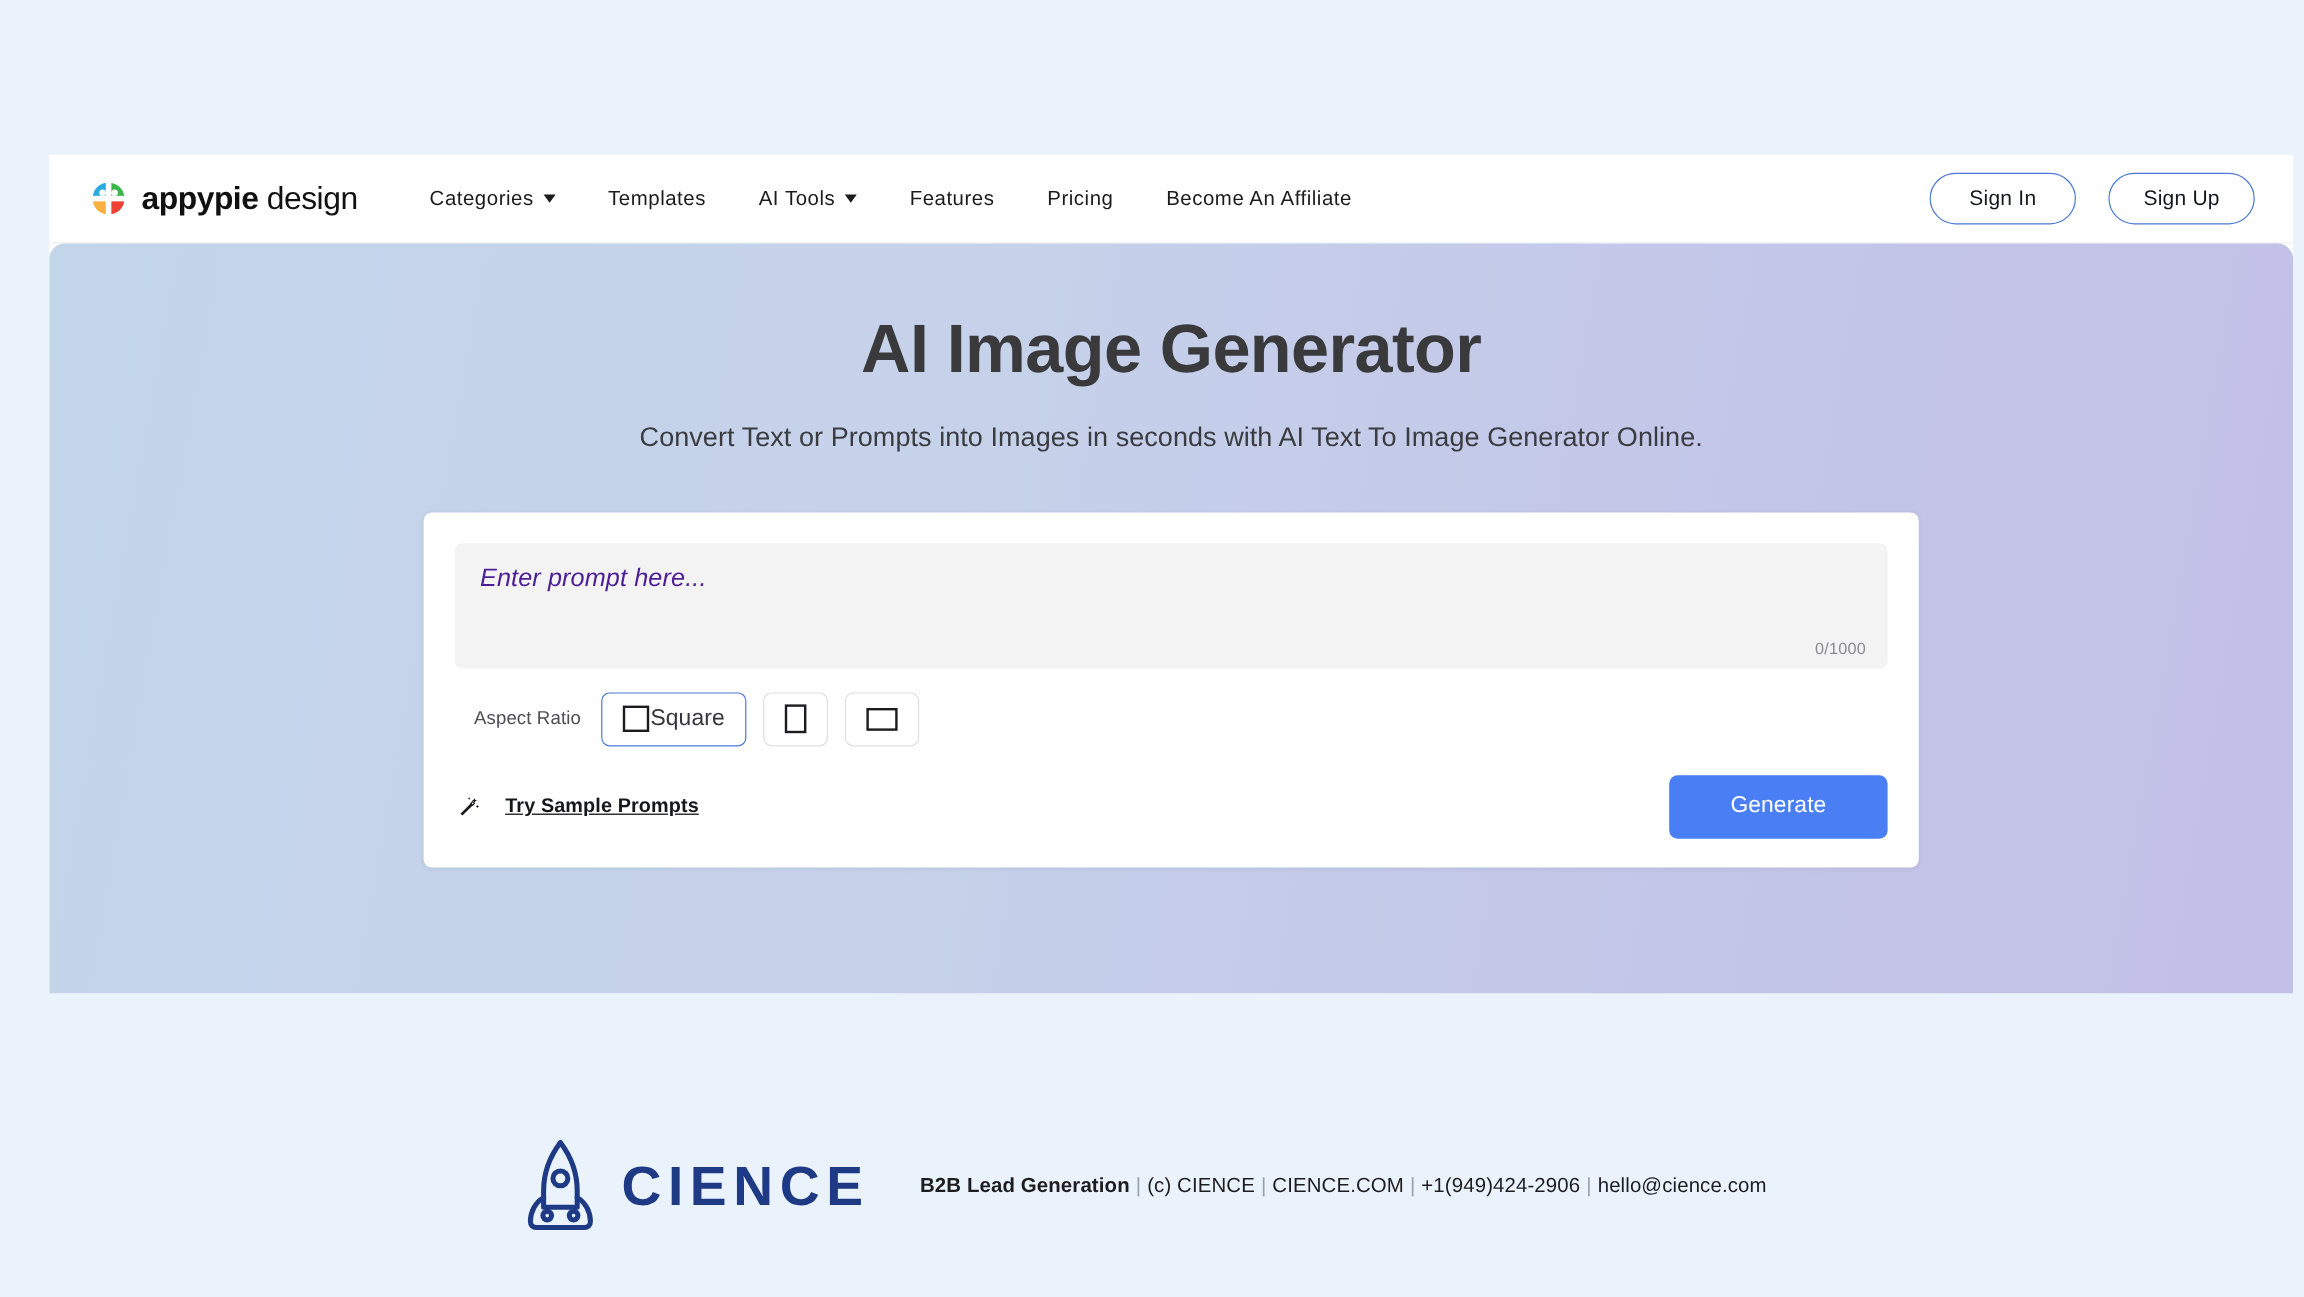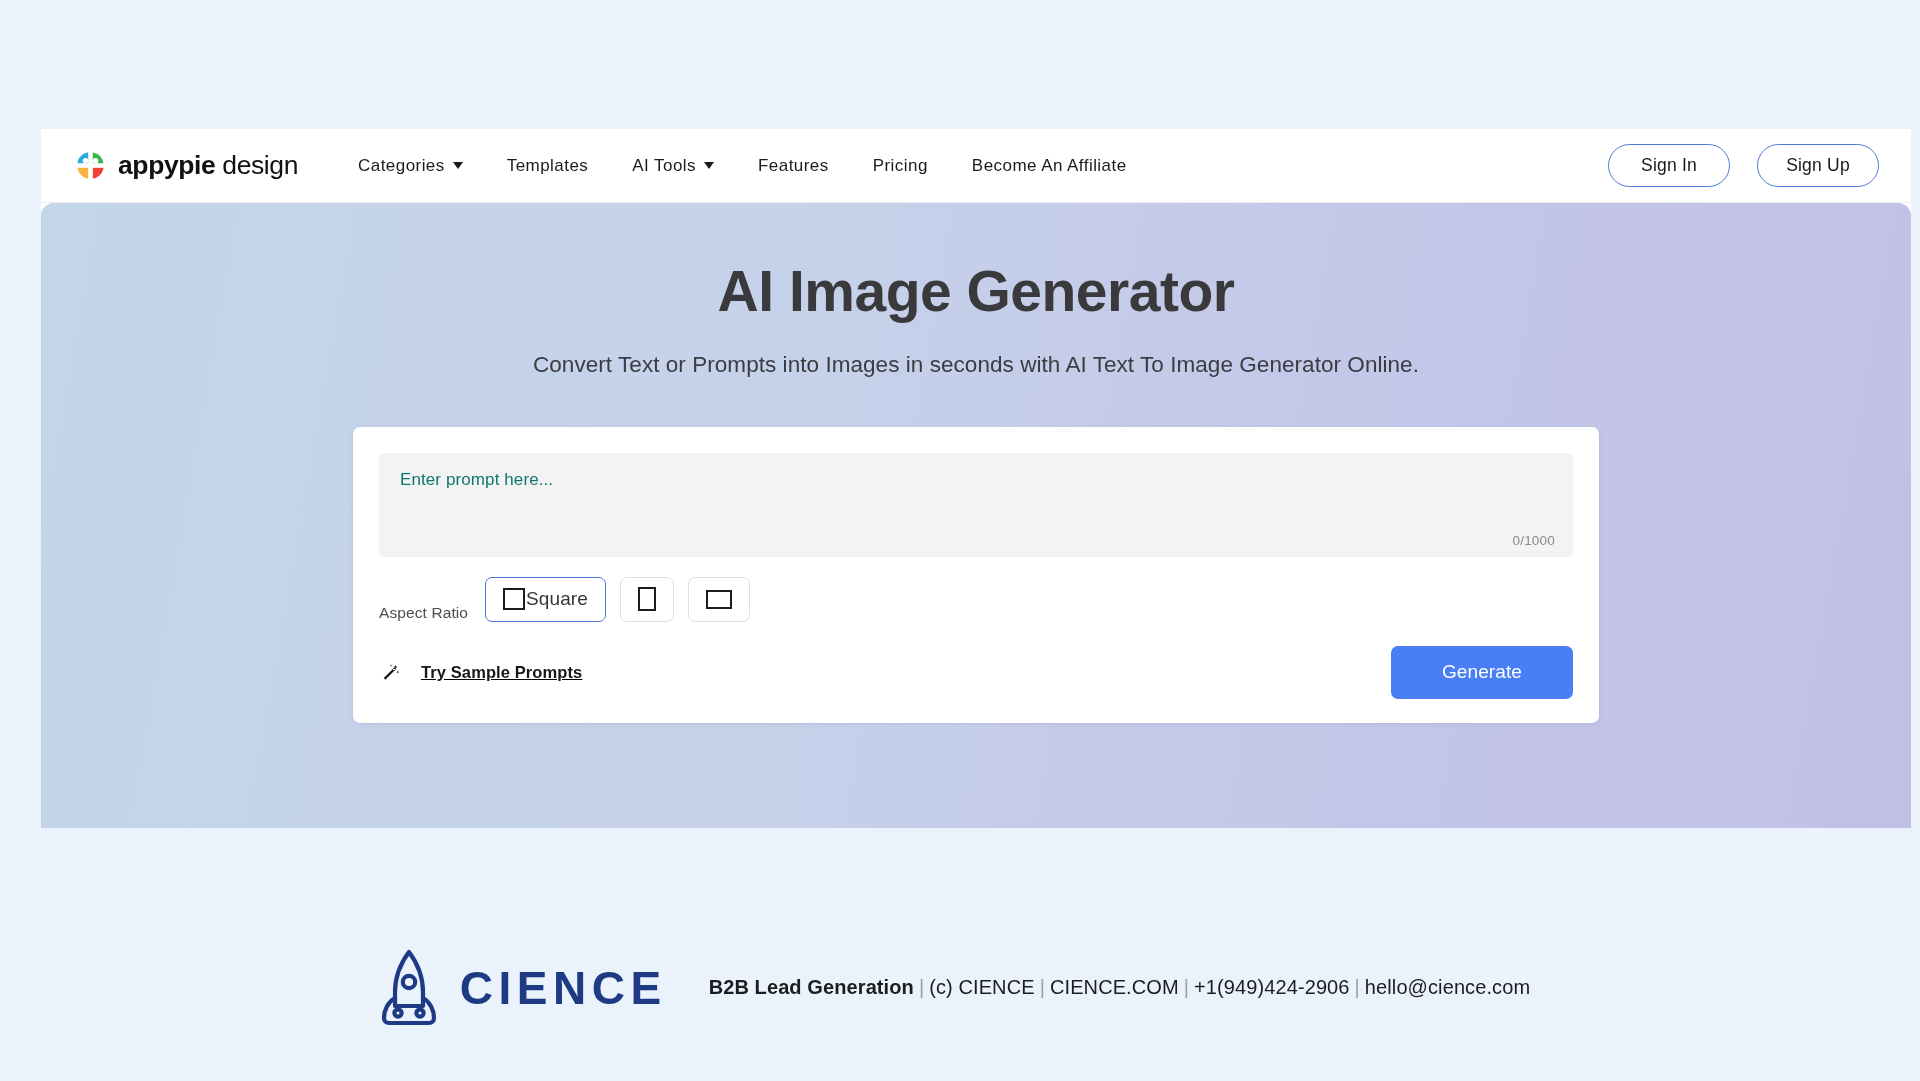--- a/index.html
+++ b/index.html
@@ -125,37 +125,39 @@
     box-shadow: 0 1px 4px rgba(40,50,90,0.09);
   }
   .prompt-box {
     position: relative;
     background: #f3f3f4;
     border-radius: 6px;
     height: 104px;
     padding: 17px 20px 0 21px;
   }
   .prompt-placeholder {
-    font-size: 17px;
-    color: #0f766e;
-    letter-spacing: 0.1px;
+    font-size: 21px;
+    color: #4c1d95;
+    letter-spacing: 0.1px;
+    font-style: italic;
   }
   .char-count {
     position: absolute;
     right: 18px; bottom: 9px;
     font-size: 13.5px;
     color: #8a8a8f;
     letter-spacing: 0.2px;
   }
 
   .ratio-row {
     display: flex;
-    align-items: flex-end;
+    align-items: center;
     gap: 14px;
     margin-top: 20px;
+    margin-left: 16px;
   }
   .ratio-label {
     font-size: 15.5px;
     color: #4d4d52;
     letter-spacing: 0.1px;
     margin-right: 3px;
   }
   .ratio-opt {
     display: flex;
     align-items: center;
@@ -236,21 +238,21 @@
   .cience-logo { display: flex; align-items: center; gap: 20px; }
   .rocket { width: 62px; height: 84px; display: block; }
   .cience-word {
     font-size: 46px;
     font-weight: 700;
     color: #1e3a84;
     letter-spacing: 5.5px;
     font-family: "Liberation Sans", sans-serif;
   }
   .footer-text {
-    font-size: 20px;
+    font-size: 17px;
     color: #1d1d20;
     letter-spacing: 0.1px;
     margin-left: 12px;
     white-space: nowrap;
   }
   .footer-text .strong { font-weight: 700; }
   .footer-text .sep { color: #9aa0ab; padding: 0 5px; }
 </style>
 </head>
 <body>

